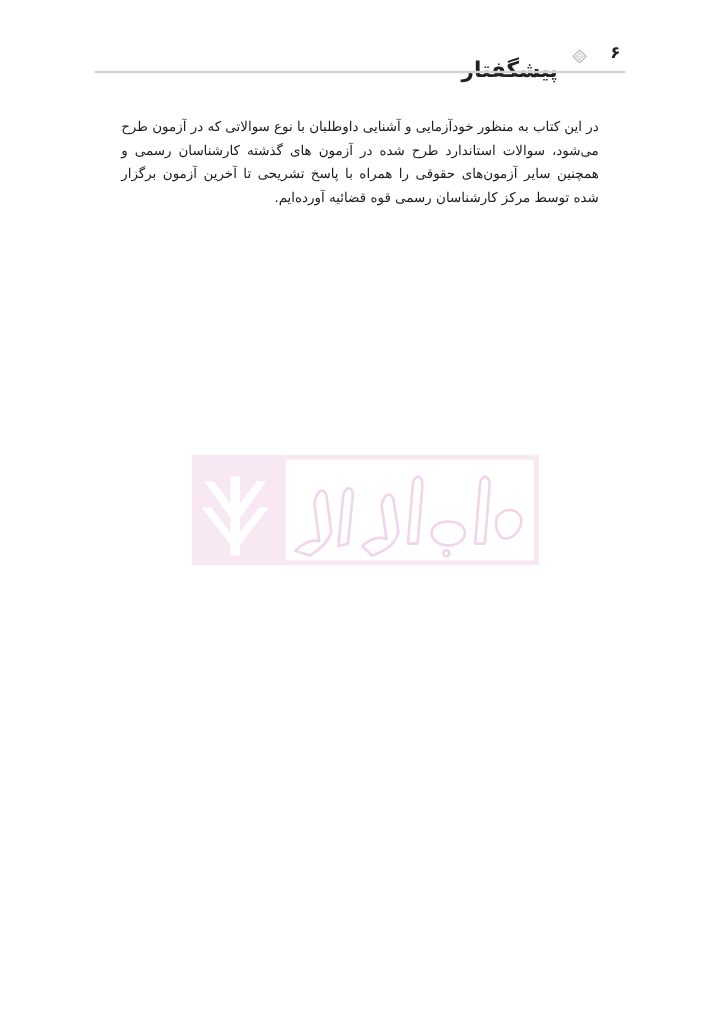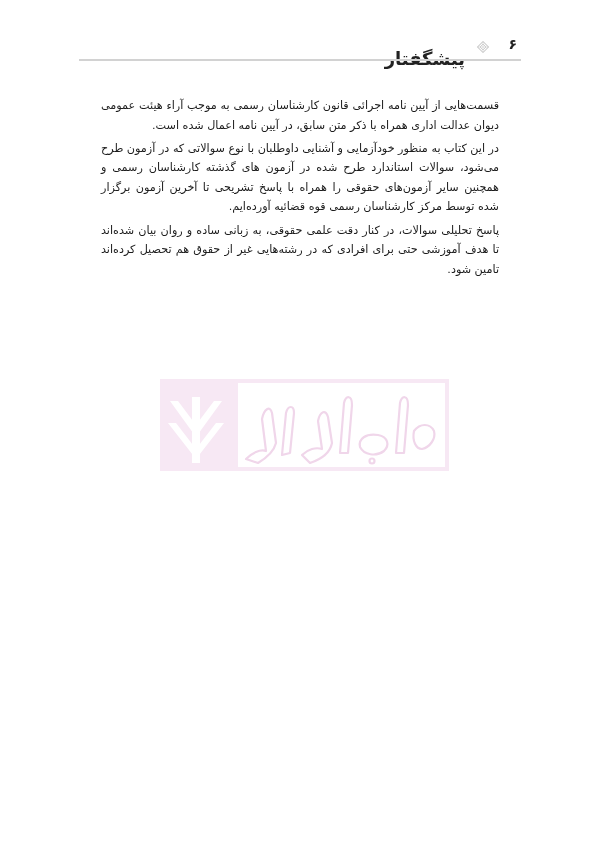--- a/index.html
+++ b/index.html
@@ -117,23 +117,21 @@
       <path d="M6 3 L9 6 L6 9 L3 6 Z" fill="none" stroke="#c4c4c4" stroke-width="0.8"></path>
       <line x1="6" y1="0.5" x2="6" y2="11.5" stroke="#cfcfcf" stroke-width="0.6"></line>
       <line x1="0.5" y1="6" x2="11.5" y2="6" stroke="#cfcfcf" stroke-width="0.6"></line>
     </svg>
   </span>
   <span class="chapter-title">پیشگفتار</span>
 </div>
 <div class="header-rule"></div>
 
 <div class="body-text">
-  <p>قسمت‌هایی از آیین نامه اجرائی قانون کارشناسان رسمی به موجب آراء هیئت عمومی دیوان عدالت اداری همراه با ذکر متن سابق، در آیین نامه اعمال شده است.</p>
   <p>در این کتاب به منظور خودآزمایی و آشنایی داوطلبان با نوع سوالاتی که در آزمون طرح می‌شود، سوالات استاندارد طرح شده در آزمون های گذشته کارشناسان رسمی و همچنین سایر آزمون‌های حقوقی را همراه با پاسخ تشریحی تا آخرین آزمون برگزار شده توسط مرکز کارشناسان رسمی قوه قضائیه آورده‌ایم.</p>
-  <p>پاسخ تحلیلی سوالات، در کنار دقت علمی حقوقی، به زبانی ساده و روان بیان شده‌اند تا هدف آموزشی حتی برای افرادی که در رشته‌هایی غیر از حقوق هم تحصیل کرده‌اند تامین شود.</p>
 </div>
 
 <div class="watermark">
   <span class="tree-icon">
     <svg width="60" height="76" viewBox="0 0 60 76">
       <g fill="#ffffff">
         <rect x="26" y="6" width="8" height="66"></rect>
         <polygon points="4,10 12,10 30,34 30,46"></polygon>
         <polygon points="56,10 48,10 30,34 30,46"></polygon>
         <polygon points="2,32 10,32 30,58 30,68"></polygon>

